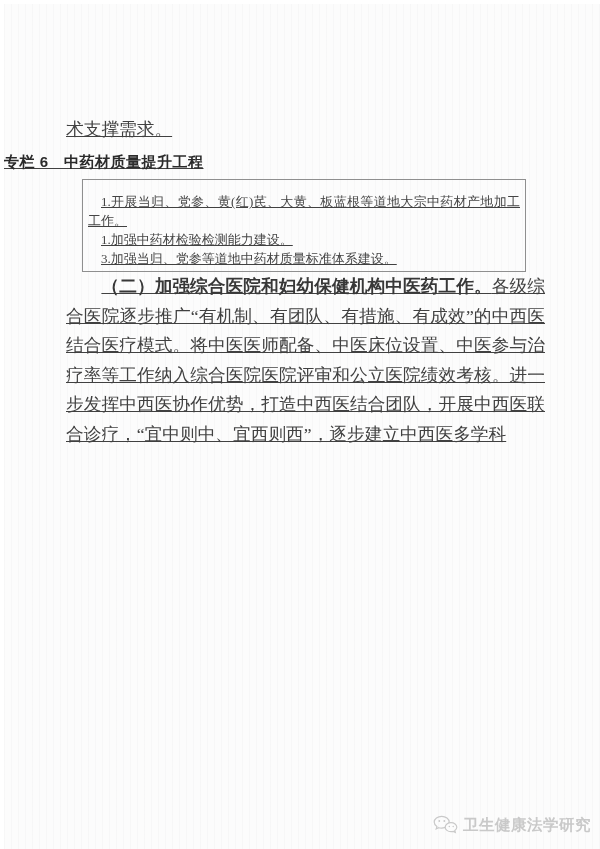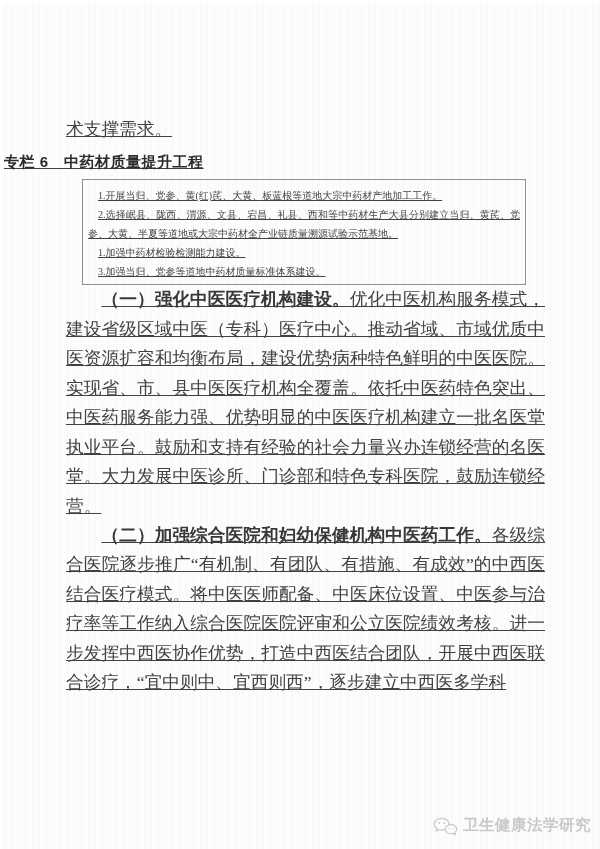--- a/index.html
+++ b/index.html
@@ -27,22 +27,22 @@
     font-family:"Liberation Sans","DejaVu Sans",sans-serif;
     font-weight:700;
     font-size:15px;line-height:18px;
     letter-spacing:0.5px;
     color:var(--heading,#2b2b2b);
   }
   .column-box{
     margin:8px 0 0 78px;
     width:432px;                 
     border:1px solid var(--box_border,#8f8f8f);
-    padding:6px 5px 3px 5px;
-    font-size:10px;line-height:19px;
+    padding:12px 5px 3px 5px;
+    font-size:13px;line-height:19px;
     text-align:justify;
     color:#454545;
   }
   .column-box p{margin:0;text-indent:1em;}
   .section-heading{
     margin:6px 59px 0 62px;
     text-indent:2em;
     font-family:"Liberation Sans","DejaVu Sans",sans-serif;
     font-weight:700;
     font-size:17.5px;line-height:26px;
@@ -53,46 +53,44 @@
     margin:0 59px 0 62px;
     width:479px;
     font-size:17.7px;line-height:29.45px;
     text-align:justify;
     text-indent:2em;
   }
   .para .lead{font-weight:700;color:#383838;}
   .watermark{
     position:absolute;
     top:811px;right:13px;
-    display:flex;align-items:flex-end;gap:5px;
+    display:flex;align-items:flex-start;gap:5px;
     font-family:"Liberation Sans","DejaVu Sans",sans-serif;
     font-size:15.5px;letter-spacing:0.5px;
     color:var(--watermark,#c9c9c9);
     font-weight:700;
   }
   .wm-icon{display:inline-flex;align-items:center;}
 </style>
 </head>
 <body>
 
 <div class="page">
 
   <p class="remnant">术支撑需求。</p>
 
   <h3 class="box-title">专栏 6　中药材质量提升工程</h3>
 
   <div class="column-box">
     <p>1.开展当归、党参、黄(红)芪、大黄、板蓝根等道地大宗中药材产地加工工作。</p>
-    <p>2.选择岷县、陇西、渭源、文县、宕昌、礼县、西和等中药材生产大县分别建立当归、黄芪、党参、大黄、半夏等道地或大宗中药材全产业链质量溯源试验示范基地。</p>
     <p>1.加强中药材检验检测能力建设。</p>
     <p>3.加强当归、党参等道地中药材质量标准体系建设。</p>
   </div>
 
 
-  <p class="para"><strong class="lead">（一）强化中医医疗机构建设。</strong><span>优化中医机构服务模式，建设省级区域中医（专科）医疗中心。推动省域、市域优质中医资源扩容和均衡布局，建设优势病种特色鲜明的中医医院。实现省、市、县中医医疗机构全覆盖。依托中医药特色突出、中医药服务能力强、优势明显的中医医疗机构建立一批名医堂执业平台。鼓励和支持有经验的社会力量兴办连锁经营的名医堂。大力发展中医诊所、门诊部和特色专科医院，鼓励连锁经营。</span></p>
 
   <p class="para"><strong class="lead">（二）加强综合医院和妇幼保健机构中医药工作。</strong><span>各级综合医院逐步推广“有机制、有团队、有措施、有成效”的中西医结合医疗模式。将中医医师配备、中医床位设置、中医参与治疗率等工作纳入综合医院医院评审和公立医院绩效考核。进一步发挥中西医协作优势，打造中西医结合团队，开展中西医联合诊疗，“宜中则中、宜西则西”，逐步建立中西医多学科</span></p>
 
   <div class="watermark">
     <span class="wm-icon">
       <svg width="25" height="19" viewBox="0 0 25 19" aria-hidden="true">
         <path d="M16.2 7.1c0-3.2-3.4-5.8-7.5-5.8S1.2 3.9 1.2 7.1c0 1.8 1 3.4 2.7 4.5l-.7 2.3 2.5-1.2c.9.3 1.9.4 3 .4 4.1 0 7.5-2.7 7.5-6z" fill="none" stroke="var(--watermark,#c9c9c9)" stroke-width="1.2"></path>
         <path d="M23.8 12.2c0-2.5-2.6-4.5-5.8-4.5s-5.8 2-5.8 4.5 2.6 4.5 5.8 4.5c.8 0 1.6-.1 2.3-.3l2 1-.5-1.9c1.2-.8 2-2 2-3.3z" fill="var(--background,#fcfcfc)" stroke="var(--watermark,#c9c9c9)" stroke-width="1.2"></path>
         <circle cx="6.3" cy="6" r="0.9" fill="var(--watermark,#c9c9c9)"></circle>
         <circle cx="11.3" cy="6" r="0.9" fill="var(--watermark,#c9c9c9)"></circle>

